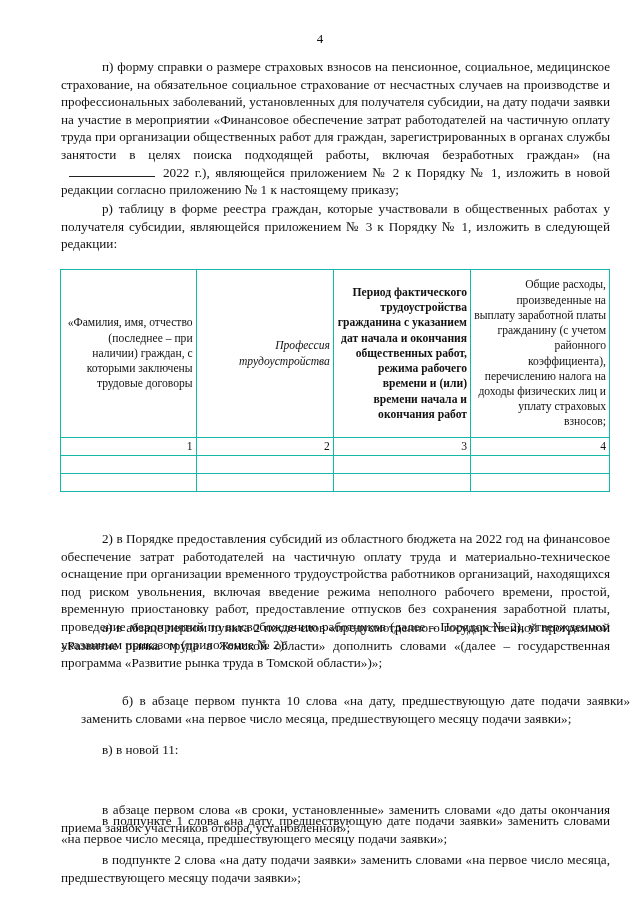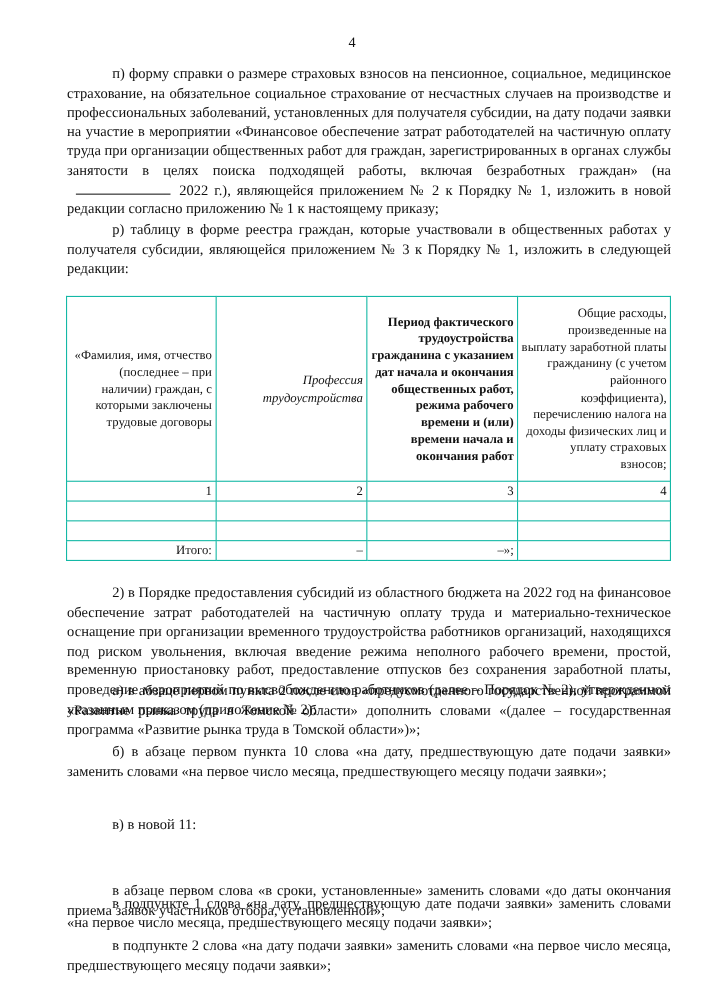--- a/index.html
+++ b/index.html
@@ -45,28 +45,22 @@
     <td></td>
     <td></td>
     <td></td>
   </tr>
   <tr class="empty">
     <td></td>
     <td></td>
     <td></td>
     <td></td>
   </tr>
-  <tr class="total">
-    <td>Итого:</td>
-    <td>–</td>
-    <td>–»;</td>
-    <td></td>
-  </tr>
 </tbody>
   </table>
 
 <p class="para" style="top:530px;">2) в Порядке предоставления субсидий из областного бюджета на 2022 год на финансовое обеспечение затрат работодателей на частичную оплату труда и материально-техническое оснащение при организации временного трудоустройства работников организаций, находящихся под риском увольнения, включая введение режима неполного рабочего времени, простой, временную приостановку работ, предоставление отпусков без сохранения заработной платы, проведение мероприятий по высвобождению работников (далее – Порядок № 2), утвержденном указанным приказом (приложение № 2):</p>
 <p class="para" style="top:619px;">а) в абзаце первом пункта 2 после слов «предусмотренного государственной программой «Развитие рынка труда в Томской области» дополнить словами «(далее – государственная программа «Развитие рынка труда в Томской области»)»;</p>
-<p class="para" style="top:674px;">б) в абзаце первом пункта 10 слова «на дату, предшествующую дате подачи заявки» заменить словами «на первое число месяца, предшествующего месяцу подачи заявки»;</p>
+<p class="para" style="top:692px;margin-left:20px;">б) в абзаце первом пункта 10 слова «на дату, предшествующую дате подачи заявки» заменить словами «на первое число месяца, предшествующего месяцу подачи заявки»;</p>
 <p class="para" style="top:741px;">в) в новой 11:</p>
 <p class="para" style="top:759px;margin-top:42px;">в абзаце первом слова «в сроки, установленные» заменить словами «до даты окончания приема заявок участников отбора, установленной»;</p>
 <p class="para" style="top:812px;">в подпункте 1 слова «на дату, предшествующую дате подачи заявки» заменить словами «на первое число месяца, предшествующего месяцу подачи заявки»;</p>
 <p class="para" style="top:851px;">в подпункте 2 слова «на дату подачи заявки» заменить словами «на первое число месяца, предшествующего месяцу подачи заявки»;</p>
 
 </body></html>

